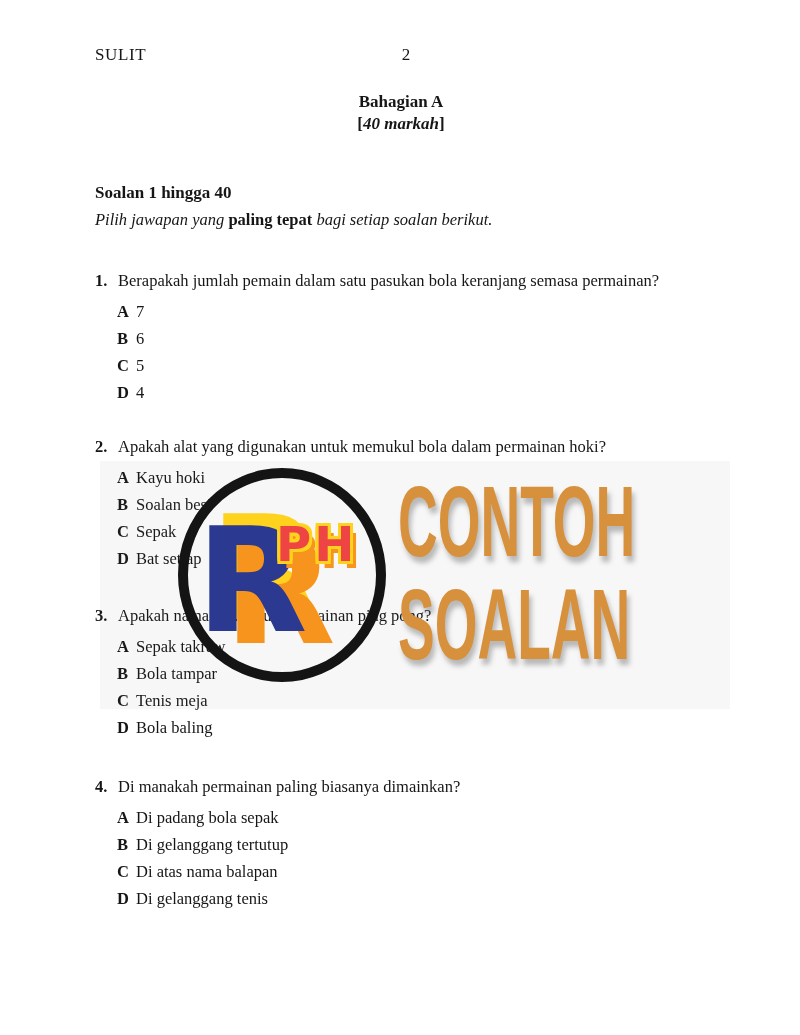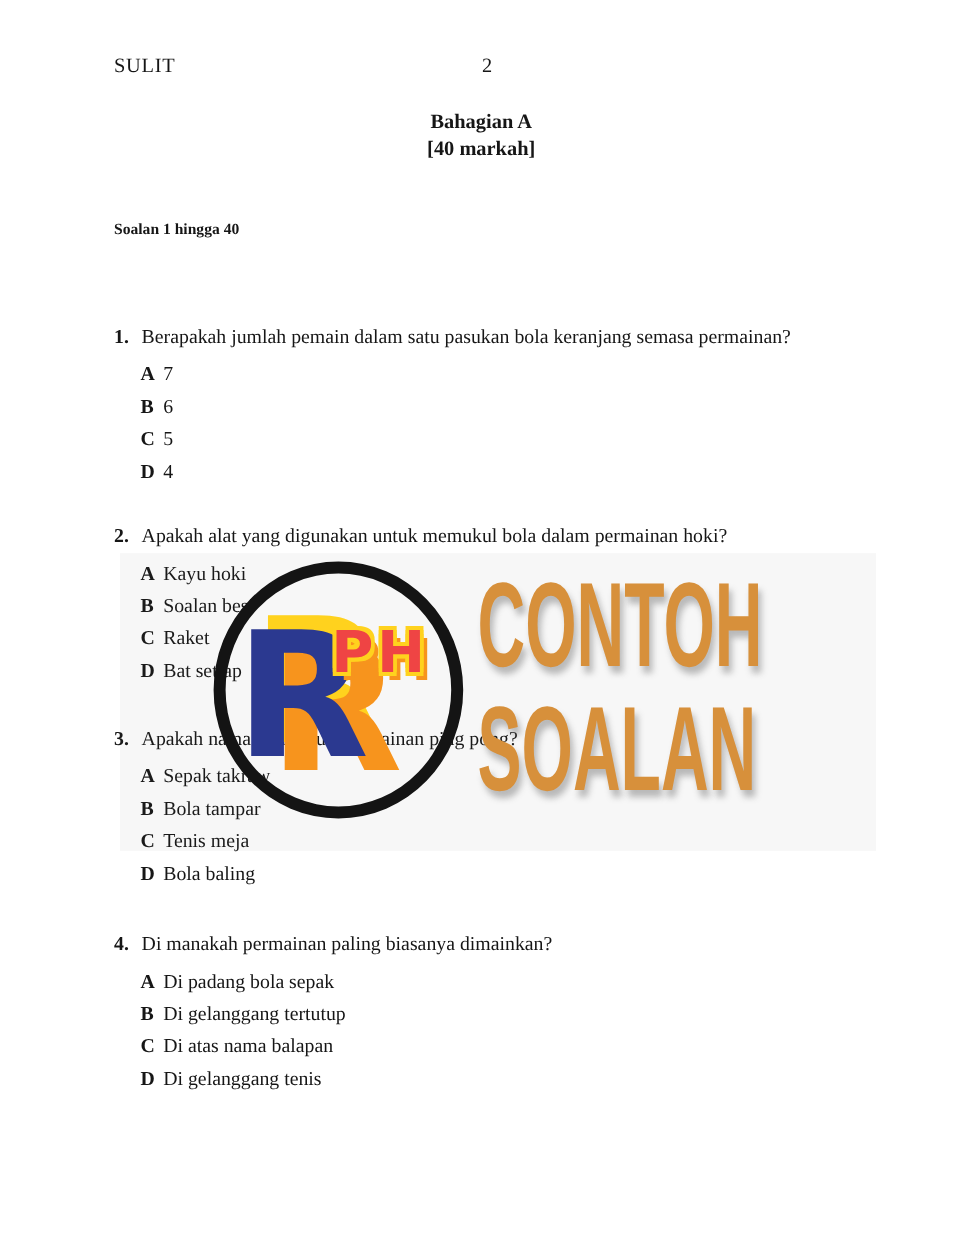--- a/index.html
+++ b/index.html
@@ -11,23 +11,23 @@
     color:#161616;
     overflow:hidden;
     margin:0 auto;
   }
   
   .hdr-sulit{position:absolute;left:95px;top:45px;font-size:17px;letter-spacing:.6px;}
   .hdr-page{position:absolute;left:0;top:45px;width:812px;text-align:center;font-size:17px;}
   
   .sec-title{position:absolute;left:0;top:92px;width:802px;text-align:center;font-size:17px;font-weight:bold;}
   .sec-marks{position:absolute;left:0;top:114px;width:802px;text-align:center;font-size:17px;font-weight:bold;}
-  .sec-marks .it{text-align:right;}
+  .sec-marks .it{font-style:italic;text-align:right;}
   
-  .instr-head{position:absolute;left:95px;top:183px;font-size:13px;font-weight:bold;}
+  .instr-head{position:absolute;left:95px;top:183px;font-size:17px;font-weight:bold;}
   .instr-line{position:absolute;left:95px;top:210px;font-size:16.5px;}
   .instr-line .it{font-style:italic;}
   .instr-line .bd{font-weight:bold;font-style:normal;}
   
   .question{position:absolute;left:95px;width:670px;font-size:16.5px;line-height:20px;}
   .q1{top:271px;} .q2{top:437px;} .q3{top:606px;} .q4{top:777px;}
   .q-line{display:flex;}
   .q-num{font-weight:bold;width:23px;flex:0 0 23px;}
   .q-text{flex:1;}
   .opts{padding-left:22px;}
@@ -71,20 +71,21 @@
 
 <div class="page">
 
   <div class="hdr-sulit">SULIT</div>
   <div class="hdr-page">2</div>
 
   <div class="sec-title">Bahagian A</div>
   <div class="sec-marks"><span>[</span><span class="it">40 markah</span><span>]</span></div>
 
   <div class="instr-head">Soalan 1 hingga 40</div>
+  <div class="instr-line"><span class="it">Pilih jawapan yang </span><span class="bd">paling tepat</span><span class="it"> bagi setiap soalan berikut.</span></div>
 
   <div class="question q1">
     <div class="q-line">
       <span class="q-num">1.</span>
       <span class="q-text">Berapakah jumlah pemain dalam satu pasukan bola keranjang semasa permainan?</span>
     </div>
     <div class="opts">
       <div class="opt">
           <span class="opt-letter">A</span>
           <span class="opt-text">7</span>
@@ -113,21 +114,21 @@
       <div class="opt">
           <span class="opt-letter">A</span>
           <span class="opt-text">Kayu hoki</span>
         </div>
       <div class="opt">
           <span class="opt-letter">B</span>
           <span class="opt-text">Soalan besi</span>
         </div>
       <div class="opt">
           <span class="opt-letter">C</span>
-          <span class="opt-text">Raket</span>
+          <span class="opt-text">Sepak</span>
         </div>
       <div class="opt">
           <span class="opt-letter">D</span>
           <span class="opt-text">Bat setiap</span>
         </div>
     </div>
   </div>
 
   <div class="question q3">
     <div class="q-line">

